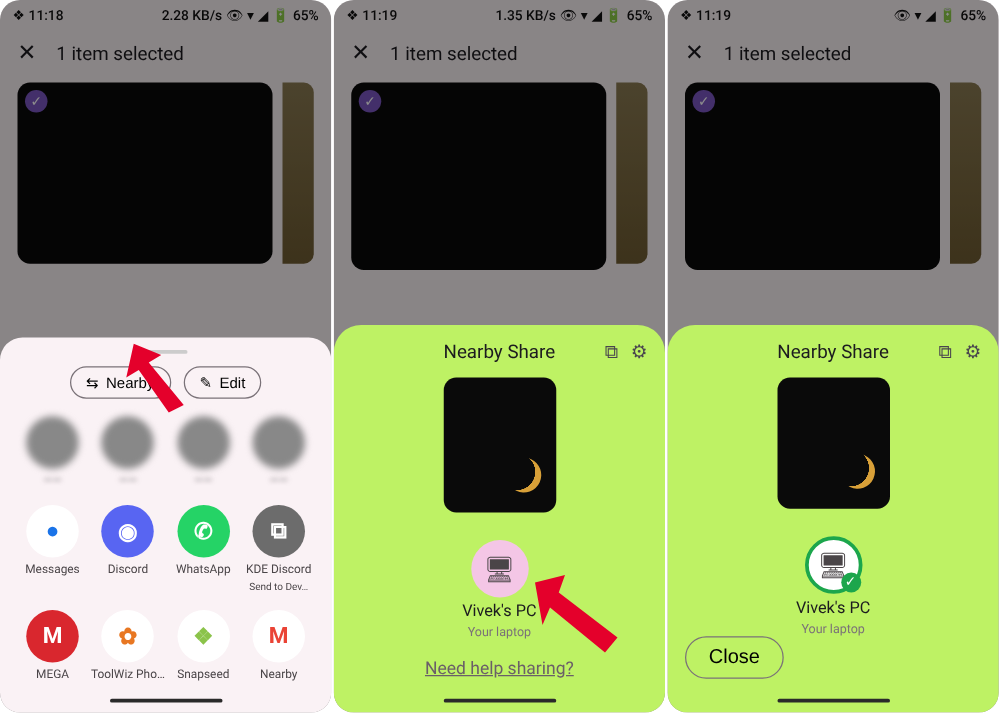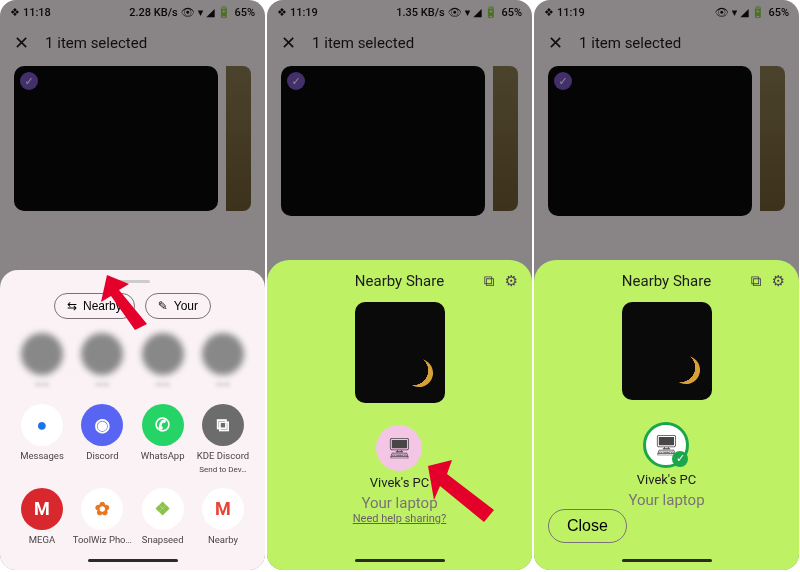--- a/index.html
+++ b/index.html
@@ -156,22 +156,22 @@
     color:#4a4548;font-size:20px;
   }
   .devicon.ok { background:#fff;border:3px solid #1ca64c;position:relative;}
   .devicon.ok::after{
     content:"✓";
     position:absolute;right:-2px;bottom:-2px;
     background:#1ca64c;color:#fff;width:16px;height:16px;
     border-radius:50%;font-size:11px;display:flex;align-items:center;justify-content:center;
   }
   .devname { font-size:13px;color:#1c1b1f;}
-  .devsub { font-size:15px;color:#7a7278;text-align:right;}
-  .helplink { font-size:11px;color:#6a5f68;text-decoration:underline;text-align:center;margin-top:auto;margin-bottom:28px;cursor:pointer;}
+  .devsub { font-size:10px;color:#7a7278;text-align:right;}
+  .helplink { font-size:14px;color:#6a5f68;text-decoration:underline;text-align:center;margin-top:auto;margin-bottom:10px;cursor:pointer;}
   .btnrow { display:flex;justify-content:space-between;margin-top:auto;margin-bottom:10px;}
   .roundbtn {
     border:1px solid #7a7278;border-radius:20px;
     padding:7px 18px;font-size:16px;background:transparent;cursor:pointer;
   }
   
   .arrow {
     position:absolute;z-index:30;pointer-events:none;
   }
 </style>
@@ -207,21 +207,21 @@
 
   <div class="sheet">
     <div class="grab"></div>
     <div class="pillrow">
       <button class="pill">
         <span>⇆</span>
         <span>Nearby</span>
       </button>
       <button class="pill">
         <span>✎</span>
-        <span>Your</span>
+        <span>Edit</span>
       </button>
     </div>
     <div class="contactrow">
       <div class="contact">
           <div class="avatar"></div>
           <span style="filter:blur(2px)">——</span>
         </div>
       <div class="contact">
           <div class="avatar"></div>
           <span style="filter:blur(2px)">——</span>

